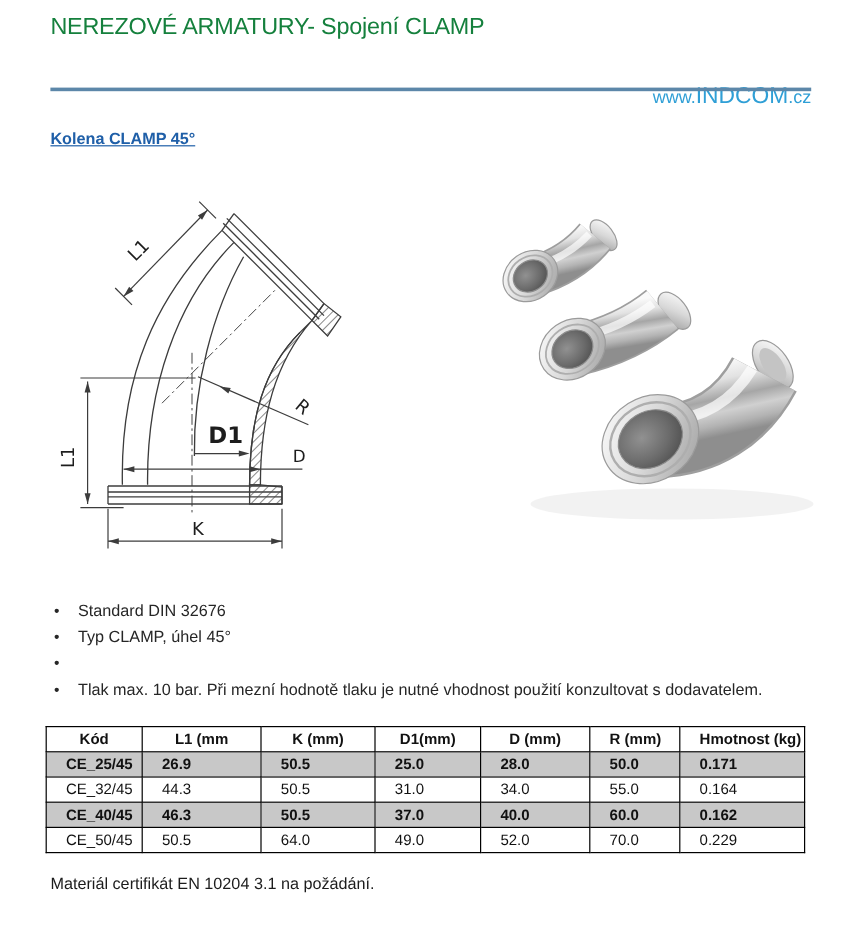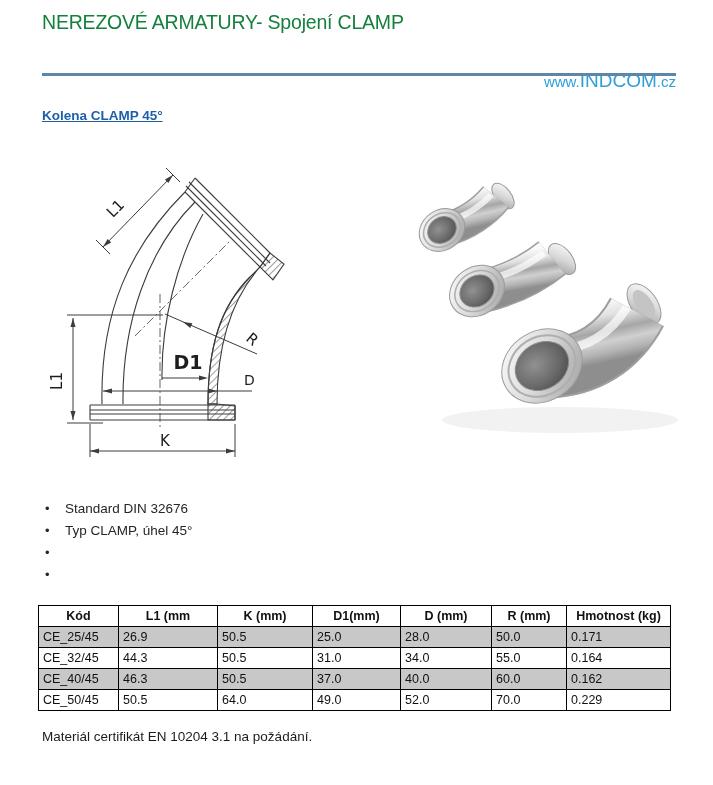--- a/index.html
+++ b/index.html
@@ -25,25 +25,25 @@
   .drawing{left:45px;top:152px;}
   .photo{left:390px;top:170px;}
   .bullets{left:45px;top:498px;width:645px;margin:0;padding:0;list-style:none;}
   .bullets li{display:flex;line-height:22px;font-size:13.5px;color:#262626;}
   .bullets .dot{width:20px;flex:0 0 20px;font-size:13px;}
   .data-table{
     left:38px;top:605px;width:632px;border-collapse:collapse;table-layout:fixed;
     font-size:12.5px;color:#111;
   }
   .data-table th,.data-table td{
-    border:1.5px solid #000;padding:1px 4px;height:18px;overflow:hidden;white-space:nowrap;margin-top:46px;
+    border:1.5px solid #000;padding:1px 16px;height:18px;overflow:hidden;white-space:nowrap;margin-top:46px;
   }
   .data-table th{font-weight:700;text-align:center;background:#fff;}
   .data-table td{text-align:left;font-weight:400;}
-  .data-table tr.gray td{background:#c8c8c8;}
+  .data-table tr.gray td{background:#c8c8c8;font-weight:bold;}
   .footer-note{left:42px;top:729px;font-size:13.5px;color:#1c1c1c;white-space:nowrap;}
   svg text{font-family:"DejaVu Sans","Liberation Sans",sans-serif;}
 </style>
 </head>
 <body>
 
 <div class="abs page-title">NEREZOVÉ ARMATURY- Spojení CLAMP</div>
 <a class="abs website" href="#">
   <span class="w-small">www.</span><span class="w-big">INDCOM</span><span class="w-small">.cz</span>
 </a>
@@ -192,20 +192,21 @@
     </li>
     <li>
       <span class="dot">•</span>
       <span>Typ CLAMP, úhel 45°</span>
     </li>
     <li>
       <span class="dot">•</span>
     </li>
     <li>
       <span class="dot">•</span>
+      <span>Tlak max. 10 bar. Při mezní hodnotě tlaku je nutné vhodnost použití konzultovat s dodavatelem.</span>
     </li>
   </ul>
 
 <table class="abs data-table">
   <colgroup>
       <col style="width: 80px;">
       <col style="width: 99px;">
       <col style="width: 95px;">
       <col style="width: 88px;">
       <col style="width: 91px;">

